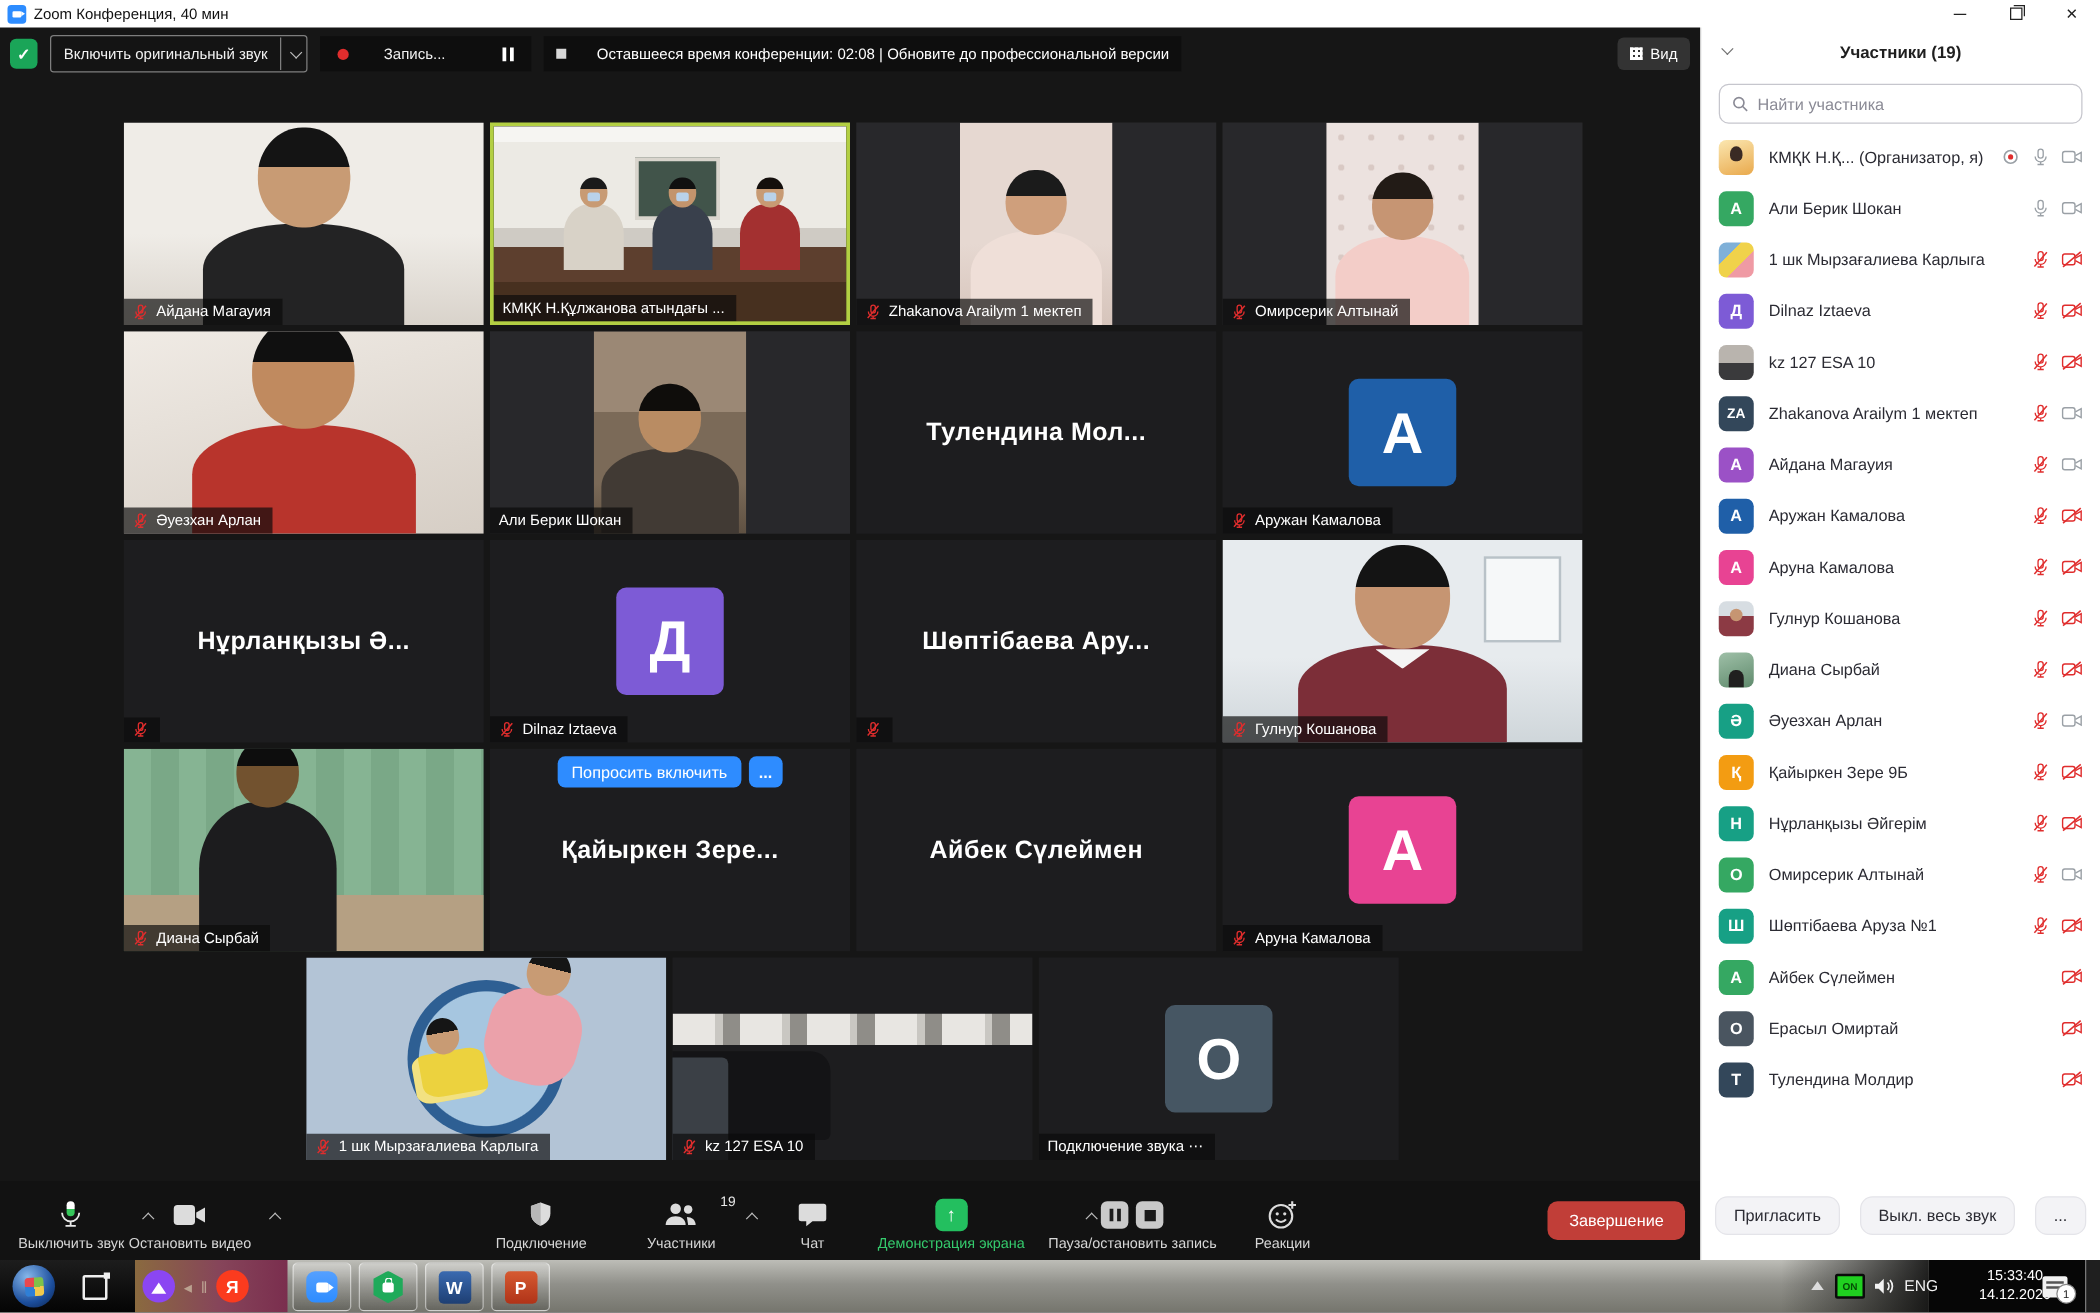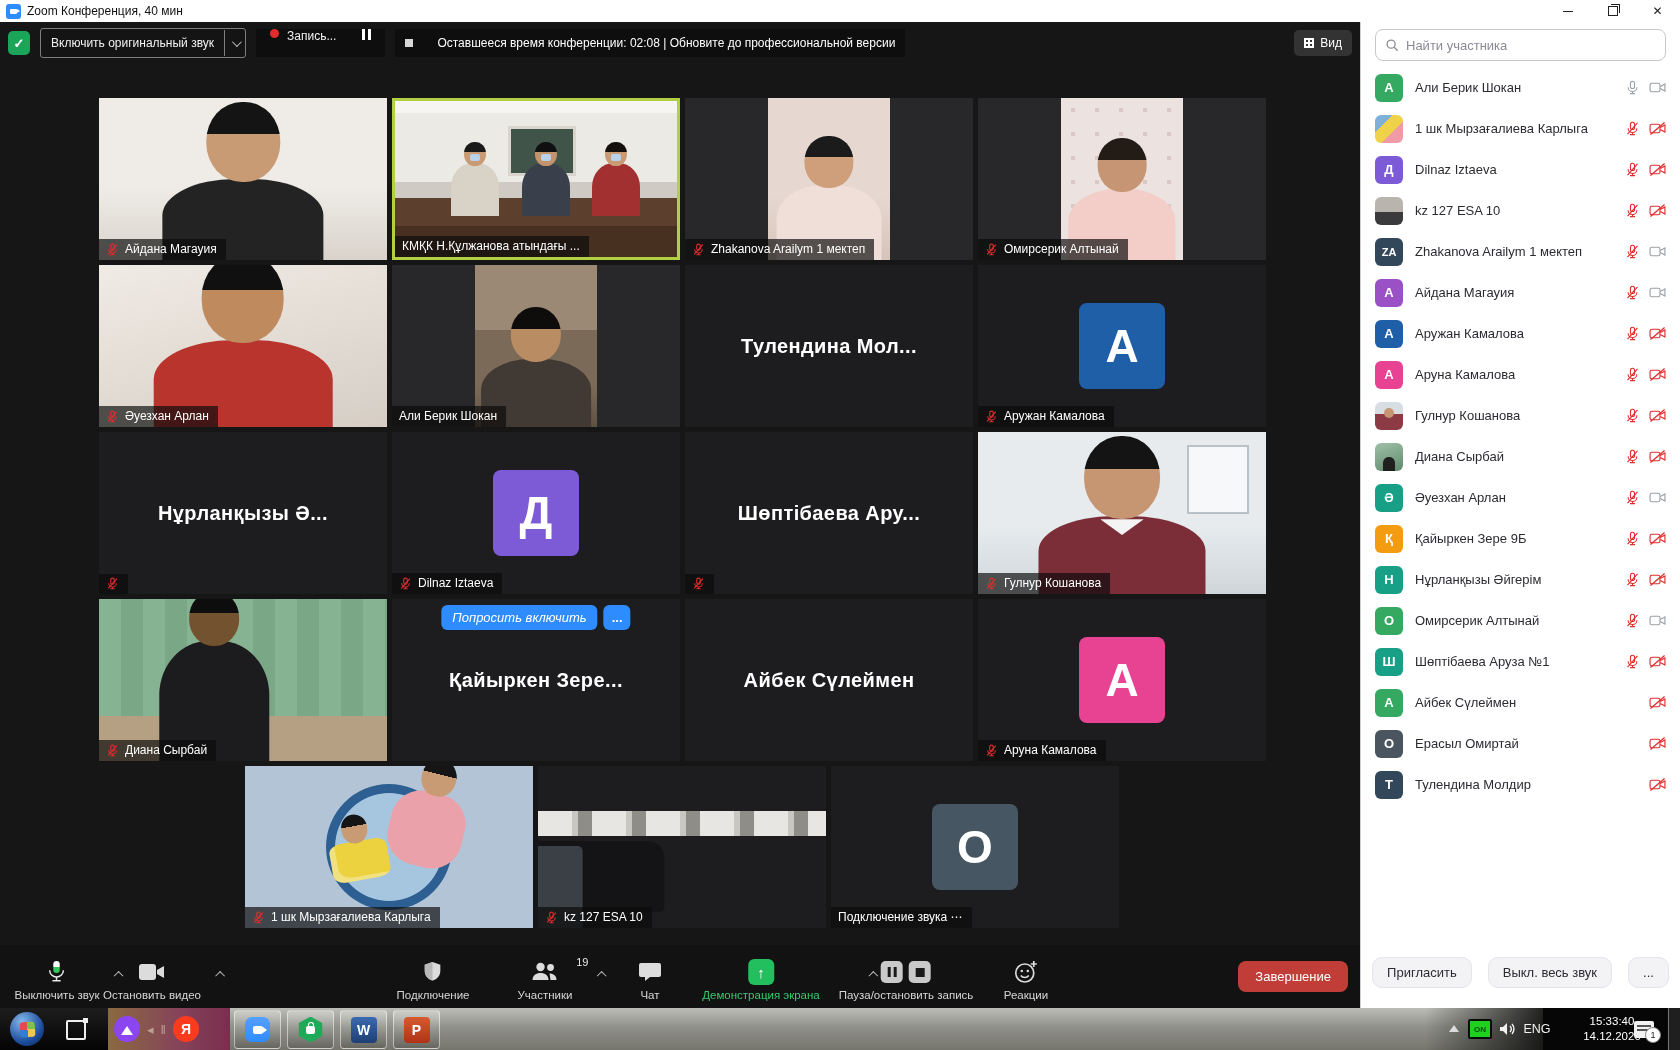--- a/index.html
+++ b/index.html
@@ -28,21 +28,21 @@
           justify-content:center;color:#fff;font-size:13px;font-weight:bold;flex:none;}
   .orig-sound{display:flex;align-items:center;height:28px;border:1px solid #7e7e7e;border-radius:3px;
           color:#f2f2f2;font-size:12px;background:rgba(20,20,20,.6);}
   .orig-sound .lbl{padding:0 10px;}
   .orig-sound .sep{width:1px;height:26px;background:#7e7e7e;}
   .orig-sound .dd{width:20px;display:flex;align-items:center;justify-content:center;}
   .chev{display:inline-block;width:6px;height:6px;border-right:1.5px solid #bdbdbd;
         border-bottom:1.5px solid #bdbdbd;}
   .chev.down{transform:rotate(45deg) translateY(-2px);}
   .chev.up{transform:rotate(-135deg) translateY(-2px);}
-  .rec-group{display:flex;align-items:flex-start;gap:8px;background:#0e0e0e;height:28px;
+  .rec-group{display:flex;align-items:center;gap:28px;background:#0e0e0e;height:28px;
              padding:0 14px;color:#f2f2f2;font-size:12px;}
   .rec-dot{width:9px;height:9px;border-radius:50%;background:#e02d2d;}
   .pause-bars{display:inline-flex;gap:3px;margin-left:18px;}
   .pause-bars i{width:3px;height:11px;background:#fff;display:block;}
   .timer-pill{display:flex;align-items:center;gap:24px;background:#0e0e0e;height:28px;
               padding:0 10px;color:#fff;font-size:12px;}
   .timer-pill .sq{width:8px;height:8px;background:#d8d8d8;display:block;}
   .view-btn{margin-left:auto;height:26px;background:#333;border-radius:5px;display:flex;
             align-items:center;gap:6px;padding:0 10px;color:#fff;font-size:12px;}
   .grid-ico{width:10px;height:10px;
@@ -55,21 +55,21 @@
   .center-name{position:absolute;inset:0;display:flex;align-items:center;justify-content:center;
                color:#fff;font-size:20px;font-weight:bold;letter-spacing:.4px;white-space:nowrap;}
   .sq-avatar{position:absolute;left:50%;top:50%;transform:translate(-50%,-50%);width:86px;height:86px;
              border-radius:8px;display:flex;align-items:center;justify-content:center;color:#fff;
              font-size:46px;font-weight:600;}
   .chip{position:absolute;left:0;bottom:0;max-width:96%;display:flex;align-items:center;gap:6px;
         background:rgba(10,10,10,.68);padding:3px 9px 4px 7px;color:#fff;font-size:12px;
         white-space:nowrap;overflow:hidden;}
   .chip svg{flex:none;}
   .ask-wrap{position:absolute;top:6px;left:50%;transform:translateX(-50%);display:flex;gap:6px;z-index:3;}
-  .ask-btn{background:#2e8cff;color:#fff;font-size:13px;padding:5px 11px;border-radius:6px;white-space:nowrap;font-style:italic;}
+  .ask-btn{background:#2e8cff;color:#fff;font-size:13px;padding:5px 11px;border-radius:6px;white-space:nowrap;}
   .ask-more{background:#2e8cff;color:#fff;width:27px;border-radius:6px;display:flex;align-items:center;
             justify-content:center;font-size:13px;font-weight:bold;}
   .strip{position:absolute;top:0;bottom:0;left:50%;transform:translateX(-50%);width:122px;overflow:hidden;}
   
   .scene{position:absolute;inset:0;overflow:hidden;}
   .scene i{position:absolute;display:block;}
   .fg-person{bottom:0;left:50%;transform:translateX(-50%);border-radius:45% 45% 0 0;}
   .fg-person::before{content:"";position:absolute;bottom:96%;left:50%;transform:translateX(-50%);
       width:46%;height:0;padding-bottom:50%;border-radius:48%;
       background:linear-gradient(180deg,var(--hair,#151515) 0 40%,var(--skin,#c89b74) 40%);}
@@ -581,28 +581,51 @@
           <path d="M21 2v6M18 5h6" stroke="#dcdcdc" stroke-width="1.7"></path>
         </svg>
       </div>
       <div>Реакции</div>
     </div>
     <div class="end-btn">Завершение</div>
   </div>
 </div>
 
 <div class="sidebar">
+  <div class="sb-head">
+    <span class="chev down"></span>
+    <span>Участники (19)</span>
+  </div>
   <div class="sb-search">
     <svg width="14" height="14" viewBox="0 0 16 16">
       <circle cx="7" cy="7" r="4.6" fill="none" stroke="#8a8a95" stroke-width="1.5"></circle>
       <path d="M10.5 10.5L14.5 14.5" stroke="#8a8a95" stroke-width="1.5"></path>
     </svg>
     <span>Найти участника</span>
   </div>
   <div class="sb-list" id="sb-list">
+      <div class="sb-row">
+        <span class="sb-av pav-host"></span>
+        <span class="sb-name">КМҚК Н.Қ... (Организатор, я)</span>
+        <span class="sb-icons">
+          <svg width="15" height="15" viewBox="0 0 16 16">
+    <circle cx="8" cy="8" r="5.4" stroke="#9aa0a6" stroke-width="1.4" fill="none"></circle>
+    <circle cx="8" cy="8" r="2.2" fill="#e02d2d"></circle>
+          </svg>
+          <svg width="15" height="15" viewBox="0 0 24 24" fill="none">
+    <rect x="8.7" y="2" width="6.6" height="11.5" rx="3.3" stroke="#9aa0a6" stroke-width="1.7"></rect>
+    <path d="M5 11.5a7 7 0 0 0 14 0" stroke="#9aa0a6" stroke-width="1.7"></path>
+    <path d="M12 18.5v3M8 21.8h8" stroke="#9aa0a6" stroke-width="1.7"></path>
+    </svg>
+          <svg width="17" height="15" viewBox="0 0 24 20" fill="none">
+    <rect x="1.5" y="4" width="14" height="12" rx="2.5" stroke="#9aa0a6" stroke-width="1.6"></rect>
+    <path d="M16 8.5l6.5-3.5v10L16 11.5" stroke="#9aa0a6" stroke-width="1.6"></path>
+    </svg>
+        </span>
+      </div>
       <div class="sb-row">
         <span class="sb-av" style="background:#35a862">А</span>
         <span class="sb-name">Али Берик Шокан</span>
         <span class="sb-icons">
           <svg width="15" height="15" viewBox="0 0 24 24" fill="none">
     <rect x="8.7" y="2" width="6.6" height="11.5" rx="3.3" stroke="#9aa0a6" stroke-width="1.7"></rect>
     <path d="M5 11.5a7 7 0 0 0 14 0" stroke="#9aa0a6" stroke-width="1.7"></path>
     <path d="M12 18.5v3M8 21.8h8" stroke="#9aa0a6" stroke-width="1.7"></path>
     </svg>
           <svg width="17" height="15" viewBox="0 0 24 20" fill="none">

